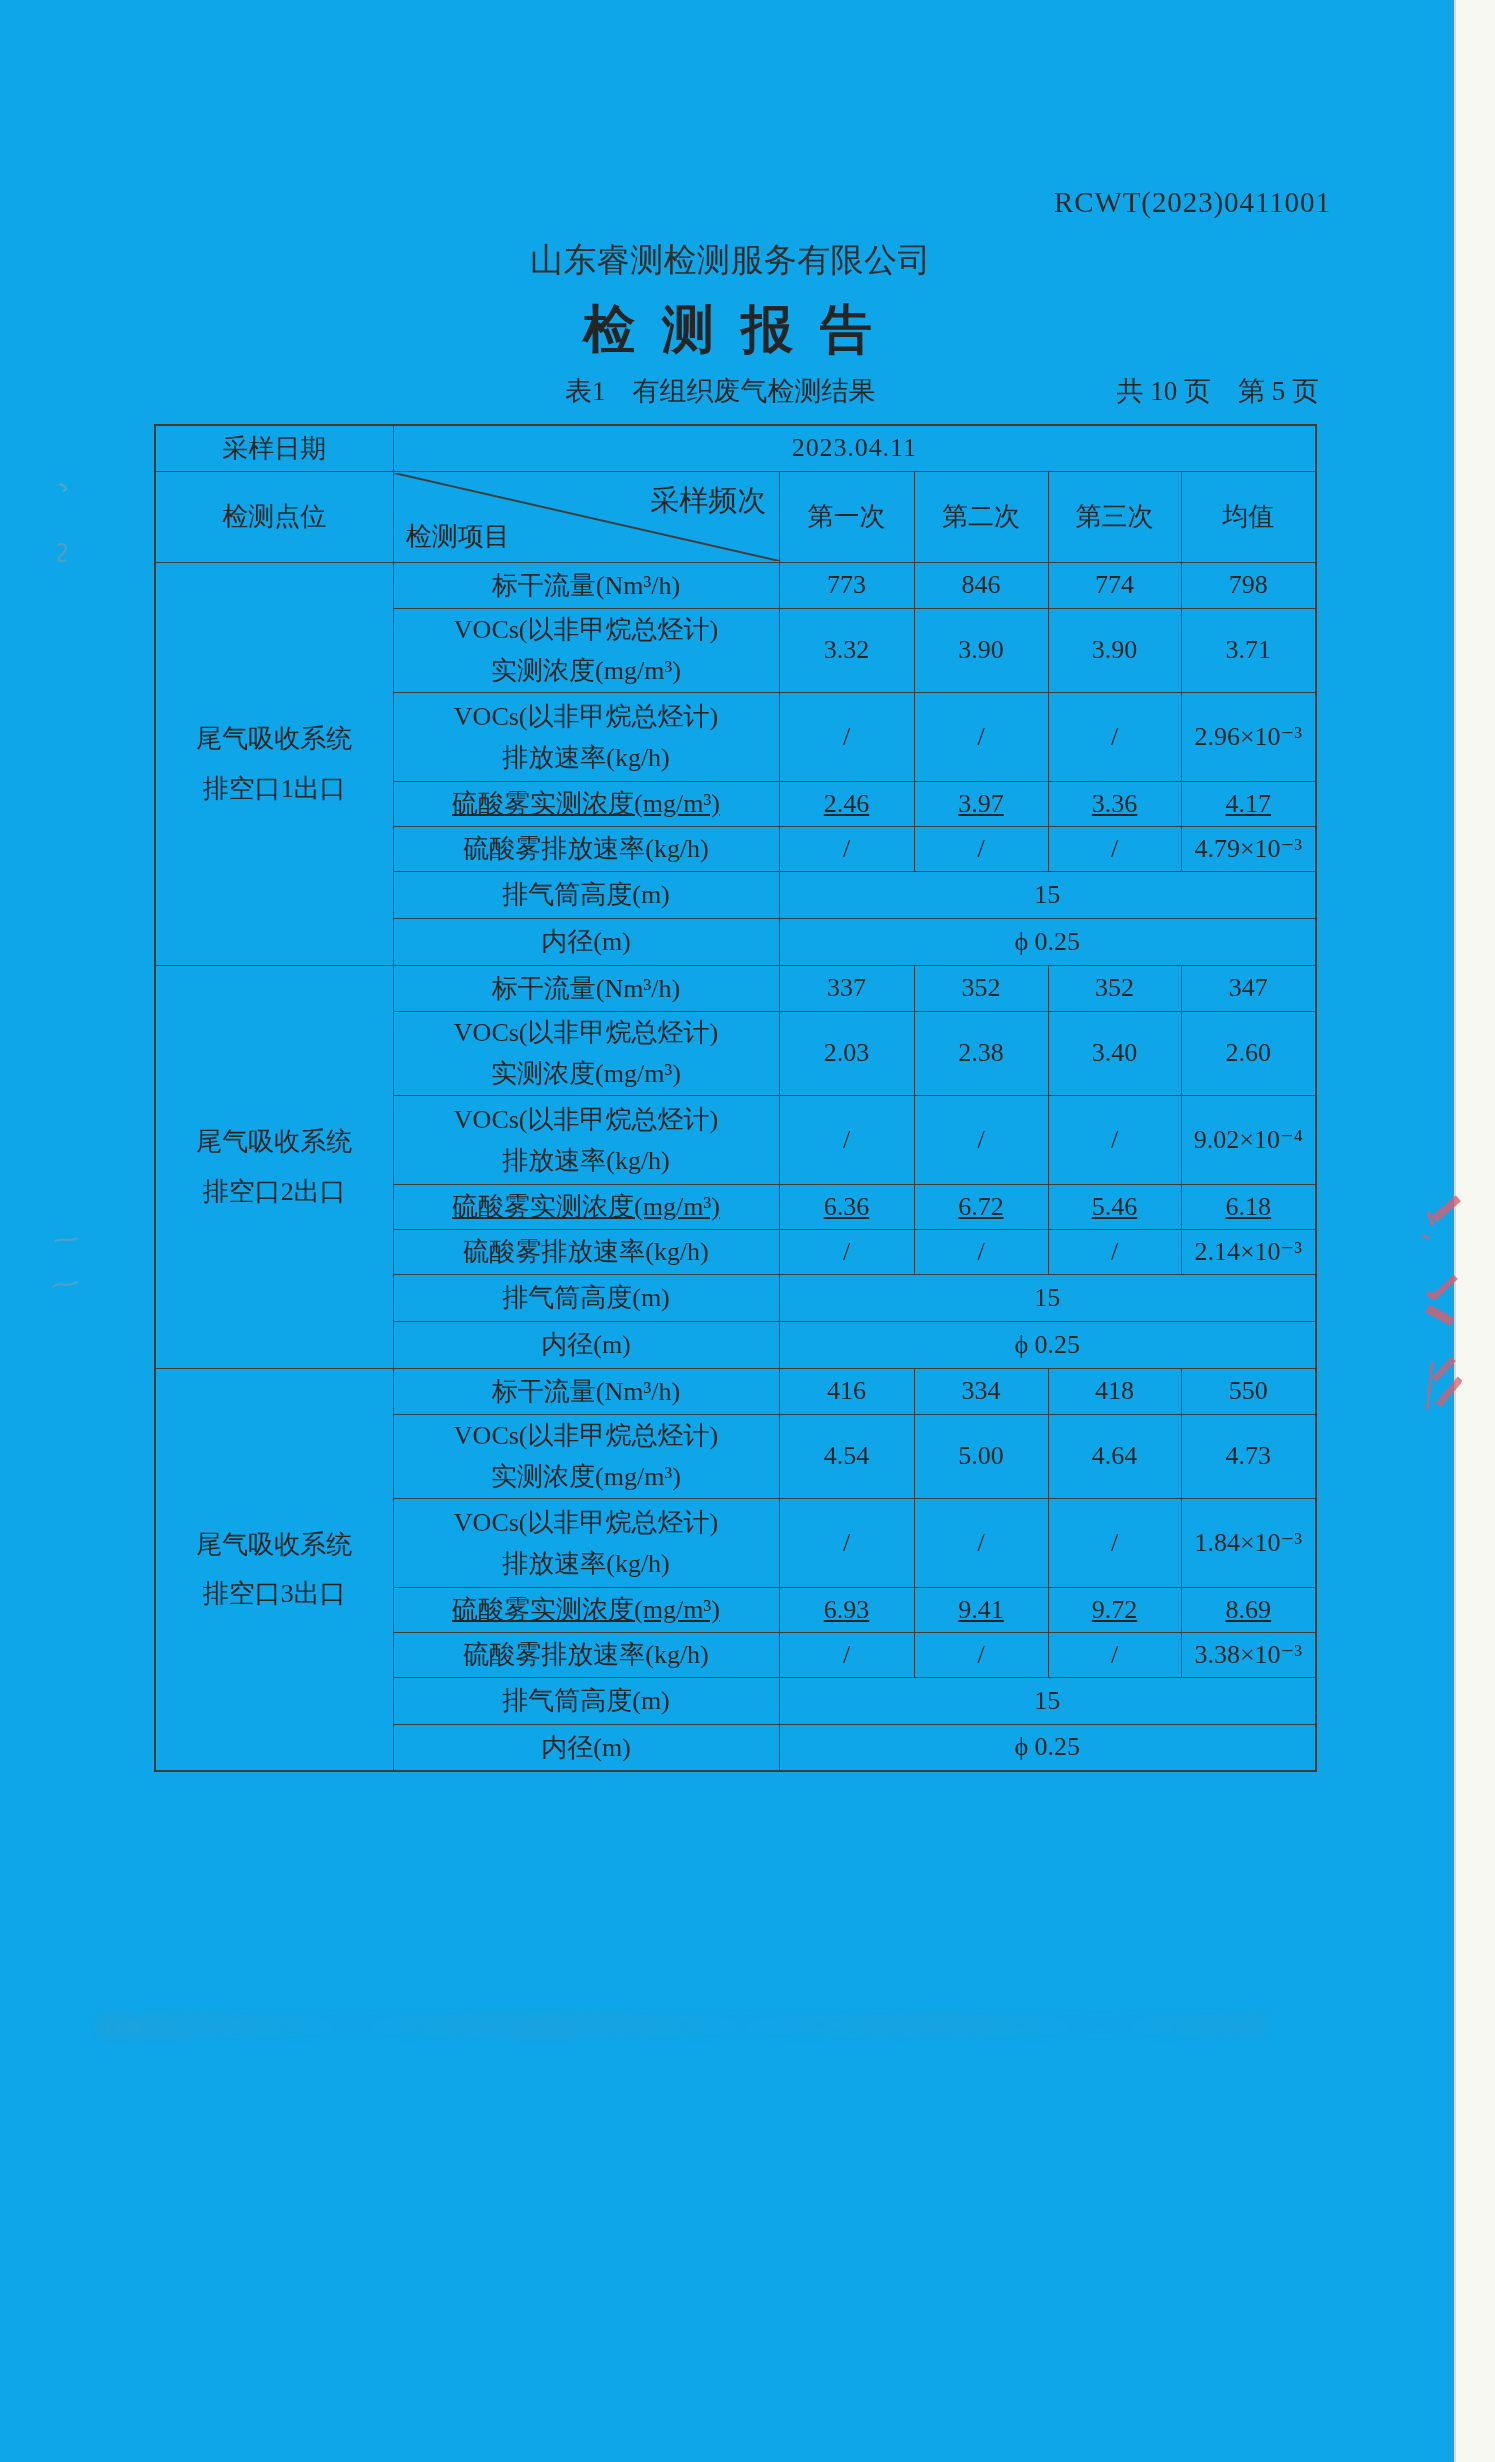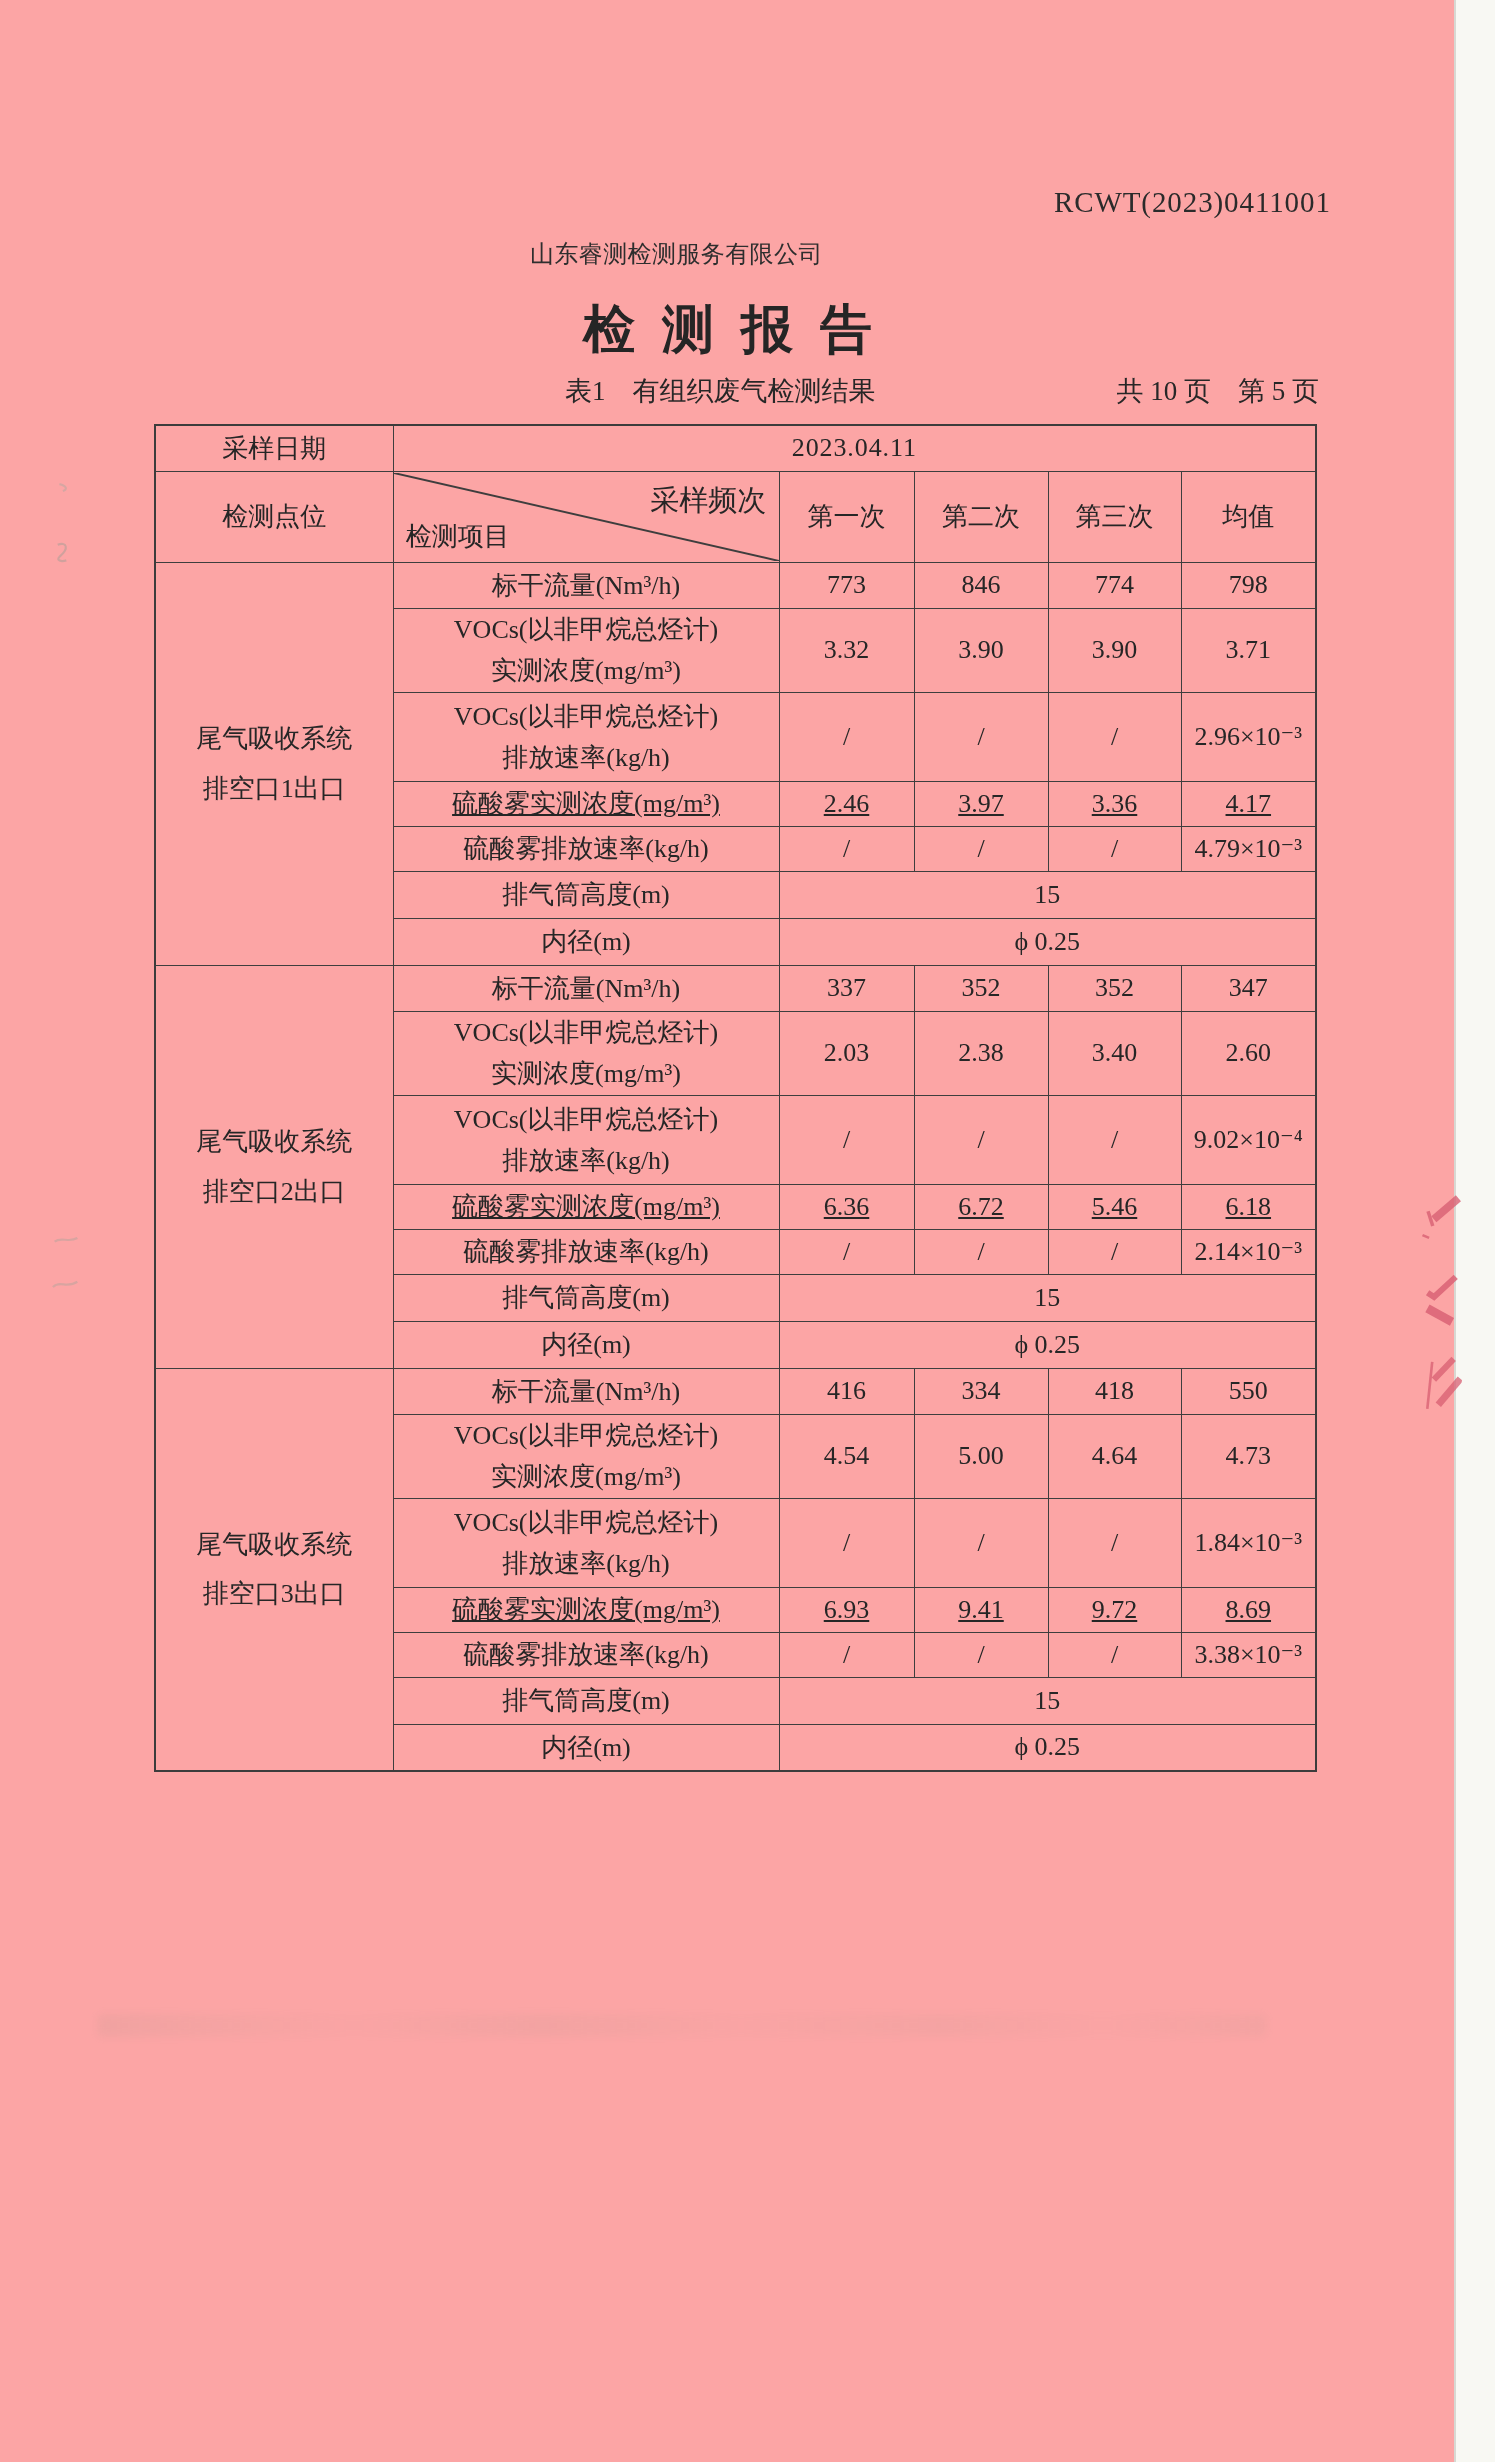--- a/index.html
+++ b/index.html
@@ -1,30 +1,30 @@
 <!DOCTYPE html>
 <html style="font-size:14px"><head>
 <meta charset="utf-8">
 <style>
   html,body{margin:0;padding:0;background:#e9e9e6;}
   .page{
     position:relative;
     width:1495px;height:2462px;
-    background:#fca5a5;
+    background:#0ea5e9;
     overflow:hidden;
     font-family:"Liberation Serif","DejaVu Serif",serif;
     color:#262626;
   }
   
   .edge-line{position:absolute;top:0;bottom:0;left:1454px;width:1.8px;background:#d8d8d2;}
   .edge-strip{position:absolute;top:0;bottom:0;left:1455px;right:0;background:#f8f8f3;}
 
   
   .report-no{position:absolute;left:1054px;top:186px;font-size:29px;letter-spacing:0.9px;color:#2b2b2b;white-space:nowrap;}
-  .company{position:absolute;left:530px;top:238px;font-size:24px;letter-spacing:0.4px;color:#2e2e2e;white-space:nowrap;}
+  .company{position:absolute;left:530px;top:238px;font-size:33px;letter-spacing:0.4px;color:#2e2e2e;white-space:nowrap;}
   .title{position:absolute;left:583px;top:295px;font-size:52px;font-weight:700;letter-spacing:27px;color:#252525;white-space:nowrap;}
   .caption{position:absolute;left:565px;top:373px;font-size:27px;color:#272727;white-space:pre;}
   .pagination{position:absolute;right:176px;top:373px;font-size:27px;color:#272727;white-space:pre;}
 
   
   .tbl-wrap{position:absolute;left:154px;top:424px;width:1162px;}
   table.rpt{border-collapse:collapse;table-layout:fixed;width:1162px;border:2.6px solid #3c3c3c;}
   table.rpt td{border:1.8px solid #3e3e3e;text-align:center;vertical-align:middle;padding:0;font-size:26px;color:#262626;}
   tr.hA{height:46px;margin-top:23px;} tr.hB{height:91px;}
   tr.h1{height:46px;} tr.h2{height:84px;} tr.h3{height:89px;}

